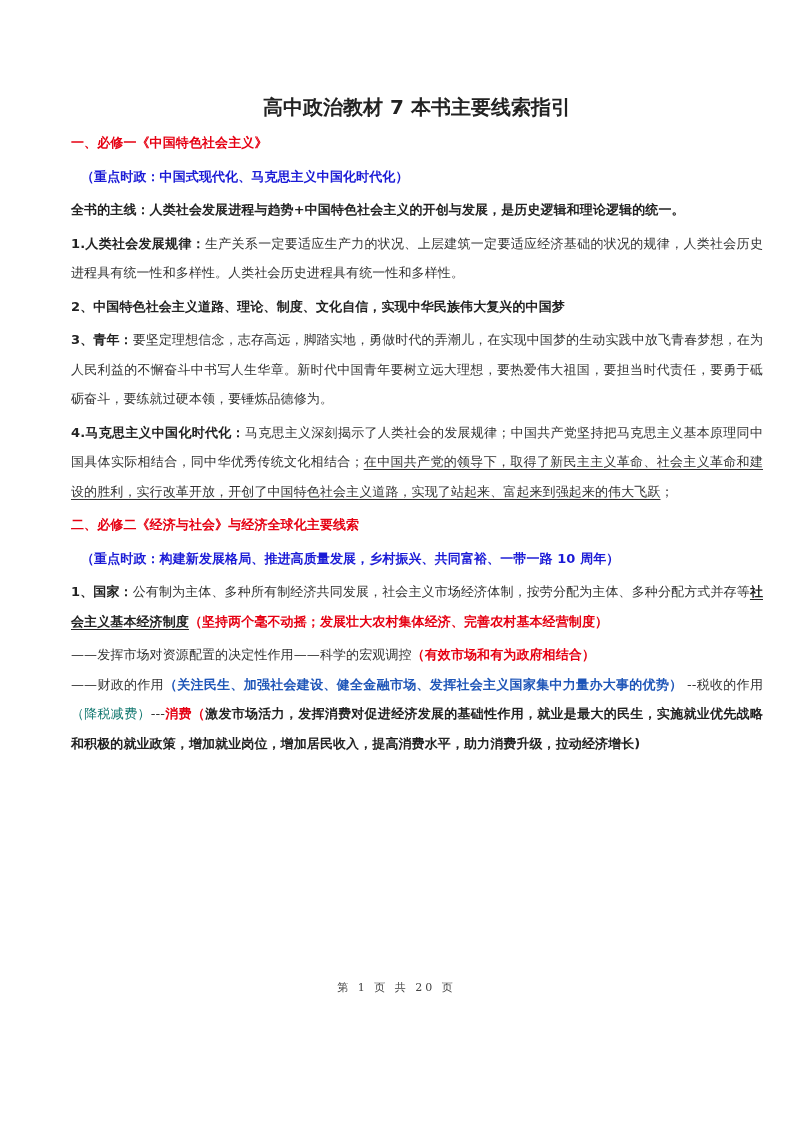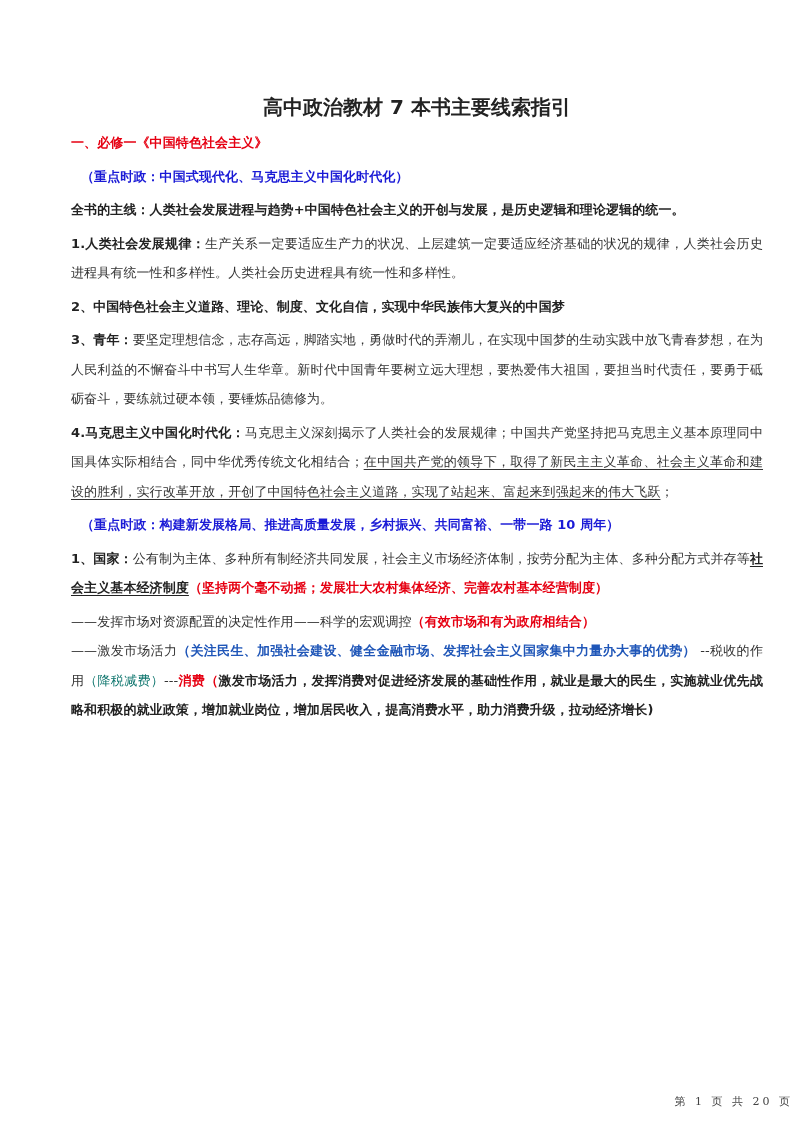--- a/index.html
+++ b/index.html
@@ -17,21 +17,21 @@
   .h-red { color: #e60012; font-weight: bold; }
   .h-blue { color: #1a1ad6; font-weight: bold; padding-left: 10px; }
   .b { font-weight: bold; color: #222; }
   .red { color: #e60012; font-weight: bold; }
   .blue2 { color: #1f56b8; font-weight: bold; }
   .gray { color: #0f766e; }
   .u { text-decoration: underline; text-underline-offset: 3px; }
   .link { color: #1a1ad6; font-weight: bold; text-decoration: underline; text-underline-offset: 3px; }
   .gap { margin-top: 4px; }
   .footer {
-    position: absolute; top: 1094px; left: 0; width: 793px; text-align: right;
+    position: absolute; top: 980px; left: 0; width: 793px; text-align: center;
     font-size: 11px; color: #444; letter-spacing: 3px;
     font-family: "DejaVu Serif", serif;
   }
 </style>
 </head>
 <body>
 
 <div class="page">
   <h1 class="title">高中政治教材 7 本书主要线索指引</h1>
 
@@ -42,24 +42,25 @@
     <span class="b">1.人类社会发展规律：</span><span>生产关系一定要适应生产力的状况、上层建筑一定要适应经济基础的状况的规律，人类社会历史进程具有统一性和多样性。人类社会历史进程具有统一性和多样性。</span>
   </p>
   <p class="p b gap">2、中国特色社会主义道路、理论、制度、文化自信，实现中华民族伟大复兴的中国梦</p>
   <p class="p gap">
     <span class="b">3、青年：</span><span>要坚定理想信念，志存高远，脚踏实地，勇做时代的弄潮儿，在实现中国梦的生动实践中放飞青春梦想，在为人民利益的不懈奋斗中书写人生华章。新时代中国青年要树立远大理想，要热爱伟大祖国，要担当时代责任，要勇于砥砺奋斗，要练就过硬本领，要锤炼品德修为。</span>
   </p>
   <p class="p gap">
     <span class="b">4.马克思主义中国化时代化：</span><span>马克思主义深刻揭示了人类社会的发展规律；中国共产党坚持把马克思主义基本原理同中国具体实际相结合，同中华优秀传统文化相结合；</span><span class="u">在中国共产党的领导下，取得了新民主主义革命、社会主义革命和建设的胜利，实行改革开放，开创了中国特色社会主义道路，实现了站起来、富起来到强起来的伟大飞跃</span><span>；</span>
   </p>
 
+  <p class="p h-red gap">二、必修二《经济与社会》与经济全球化主要线索</p>
   <p class="p h-blue gap">（重点时政：构建新发展格局、推进高质量发展，乡村振兴、共同富裕、一带一路 10 周年）</p>
   <p class="p gap">
     <span class="b">1、国家：</span><span>公有制为主体、多种所有制经济共同发展，社会主义市场经济体制，按劳分配为主体、多种分配方式并存等</span><span class="b u">社会主义基本经济制度</span><span class="red">（坚持两个毫不动摇；发展壮大农村集体经济、完善农村基本经营制度）</span>
   </p>
   <p class="p gap">
     <span>——发挥市场对资源配置的决定性作用——科学的宏观调控</span><span class="red">（有效市场和有为政府相结合）</span><br>
-    <span>——激发市场活力</span><span class="blue2">（关注民生、加强社会建设、健全金融市场、发挥社会主义国家集中力量办大事的优势）</span>
+    <span>——财政的作用</span><span class="blue2">（关注民生、加强社会建设、健全金融市场、发挥社会主义国家集中力量办大事的优势）</span>
     <span>--税收的作用</span><span class="gray">（降税减费）</span><span>---</span><span class="red">消费（</span><span class="b">激发市场活力，发挥消费对促进经济发展的基础性作用，就业是最大的民生，实施就业优先战略和积极的就业政策，增加就业岗位，增加居民收入，提高消费水平，助力消费升级，拉动经济增长)</span>
   </p>
 </div>
 
 <div class="footer">第 1 页 共 20 页</div>
 
 </body></html>

